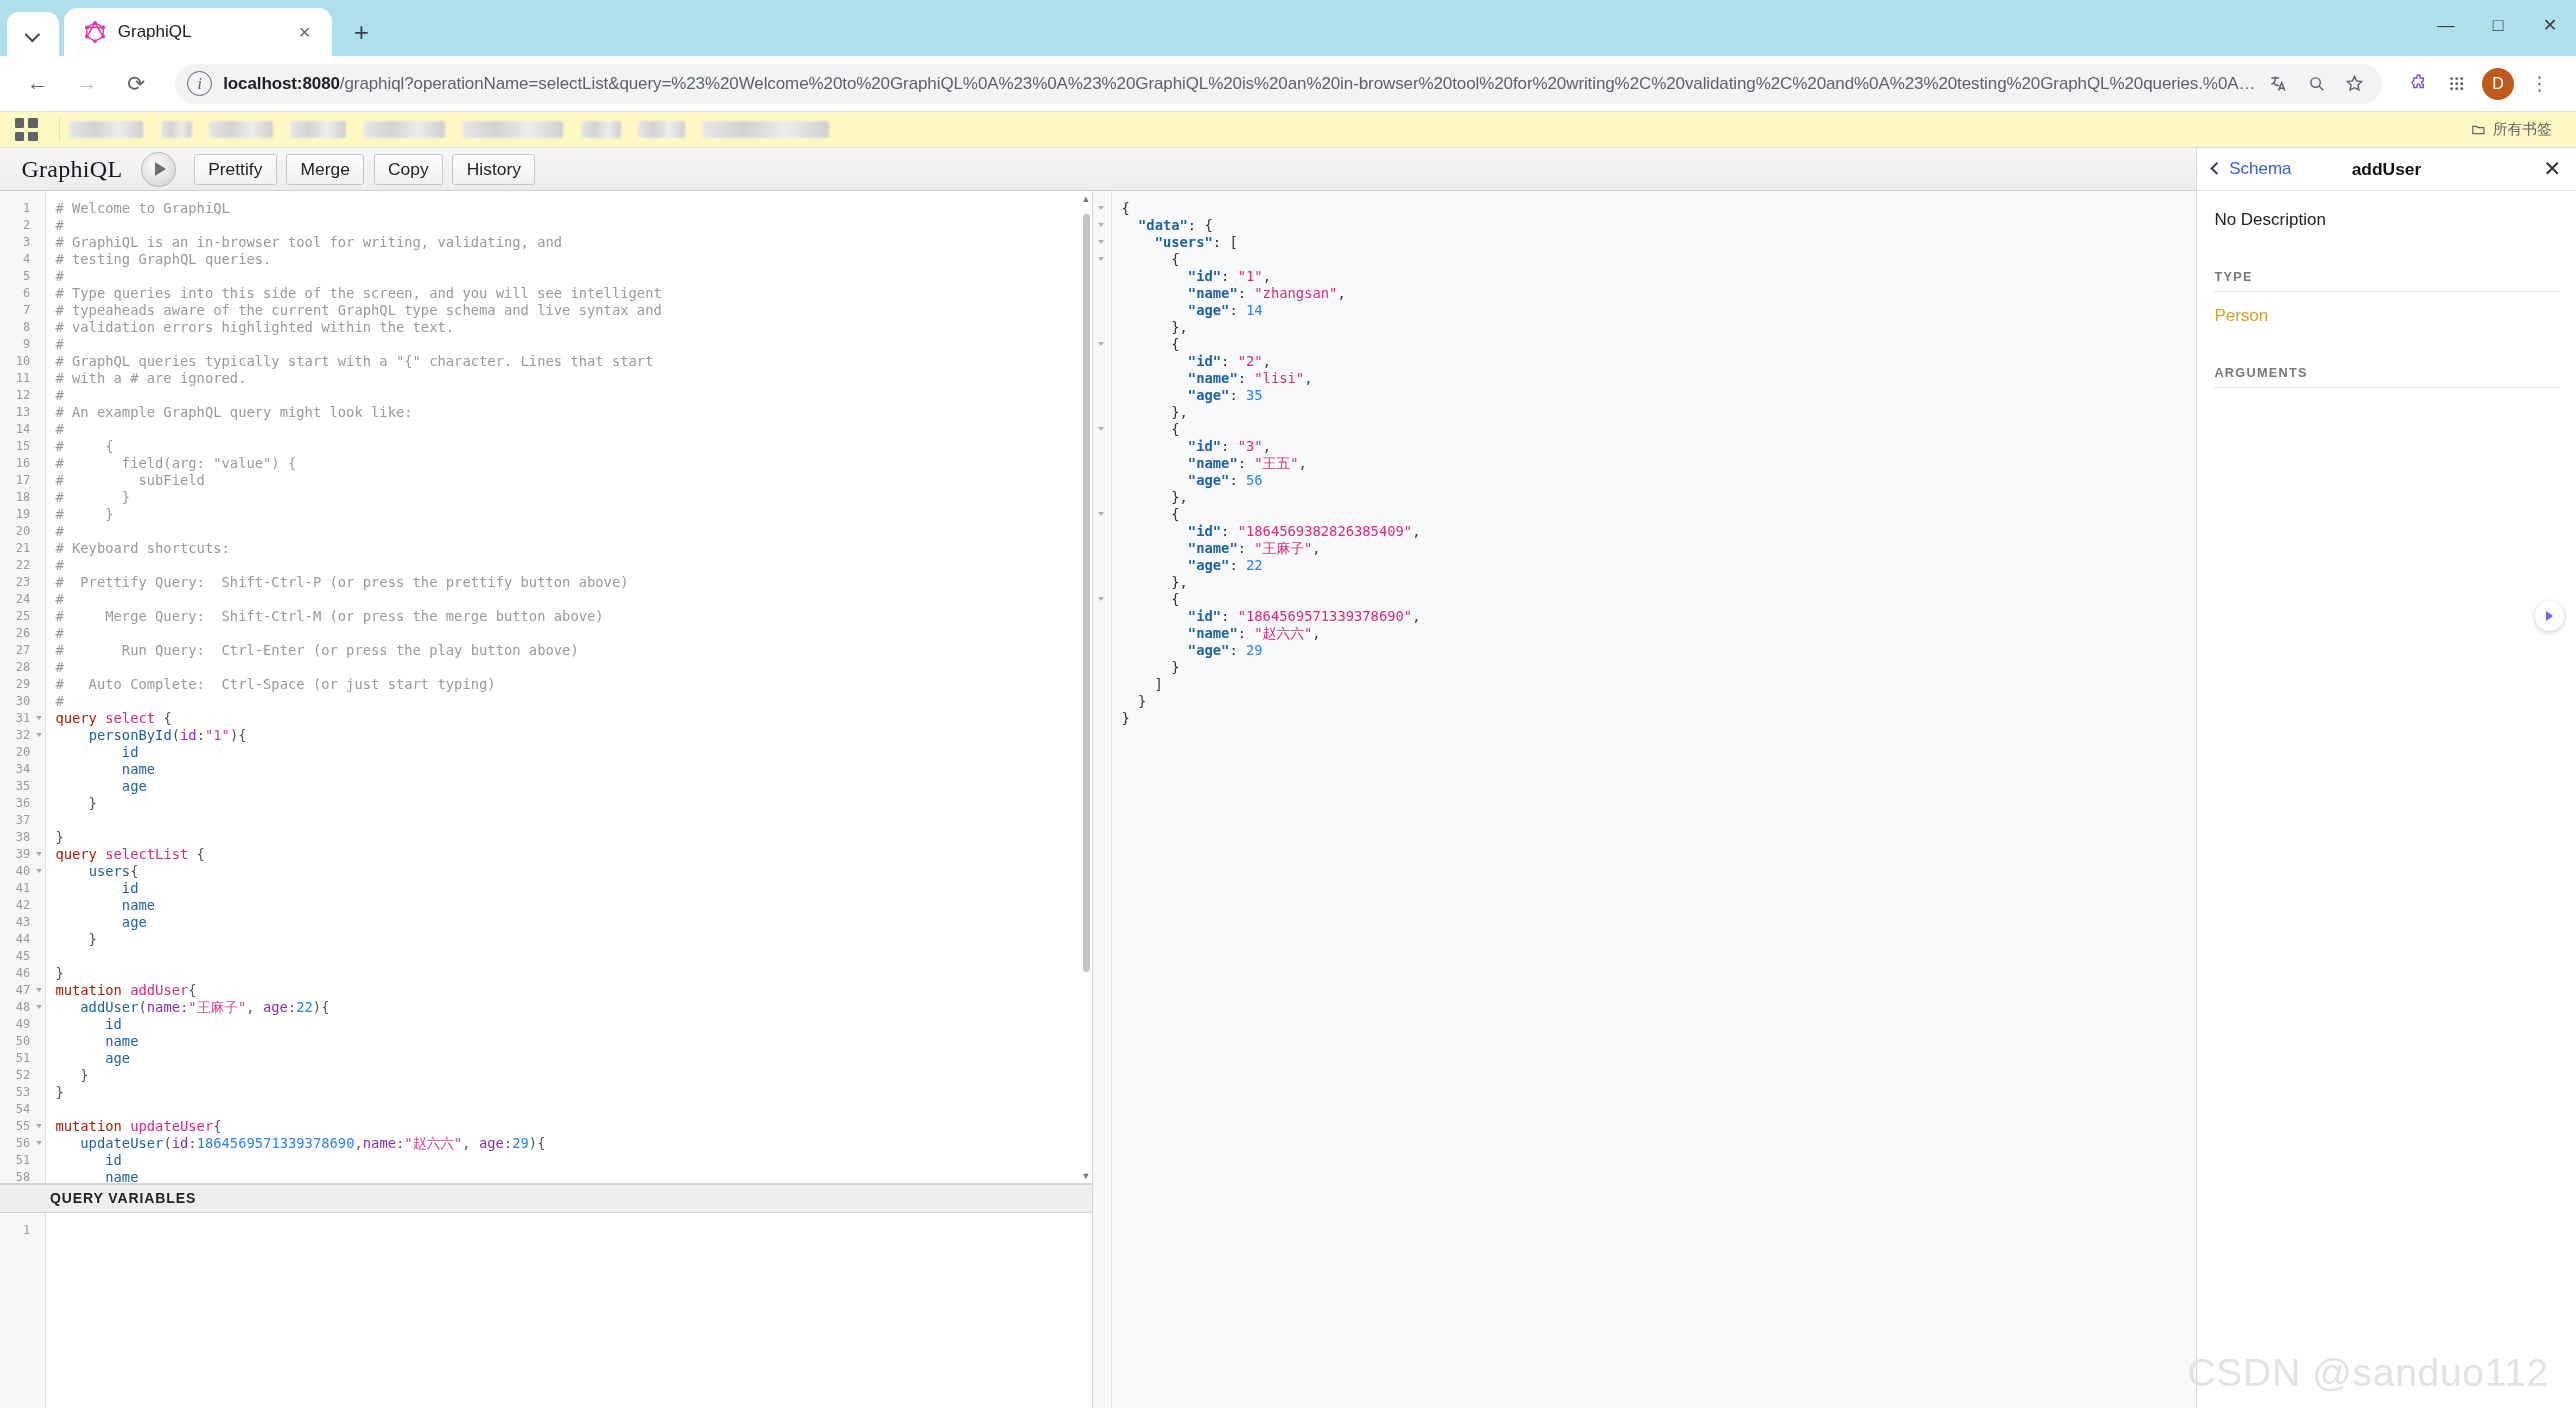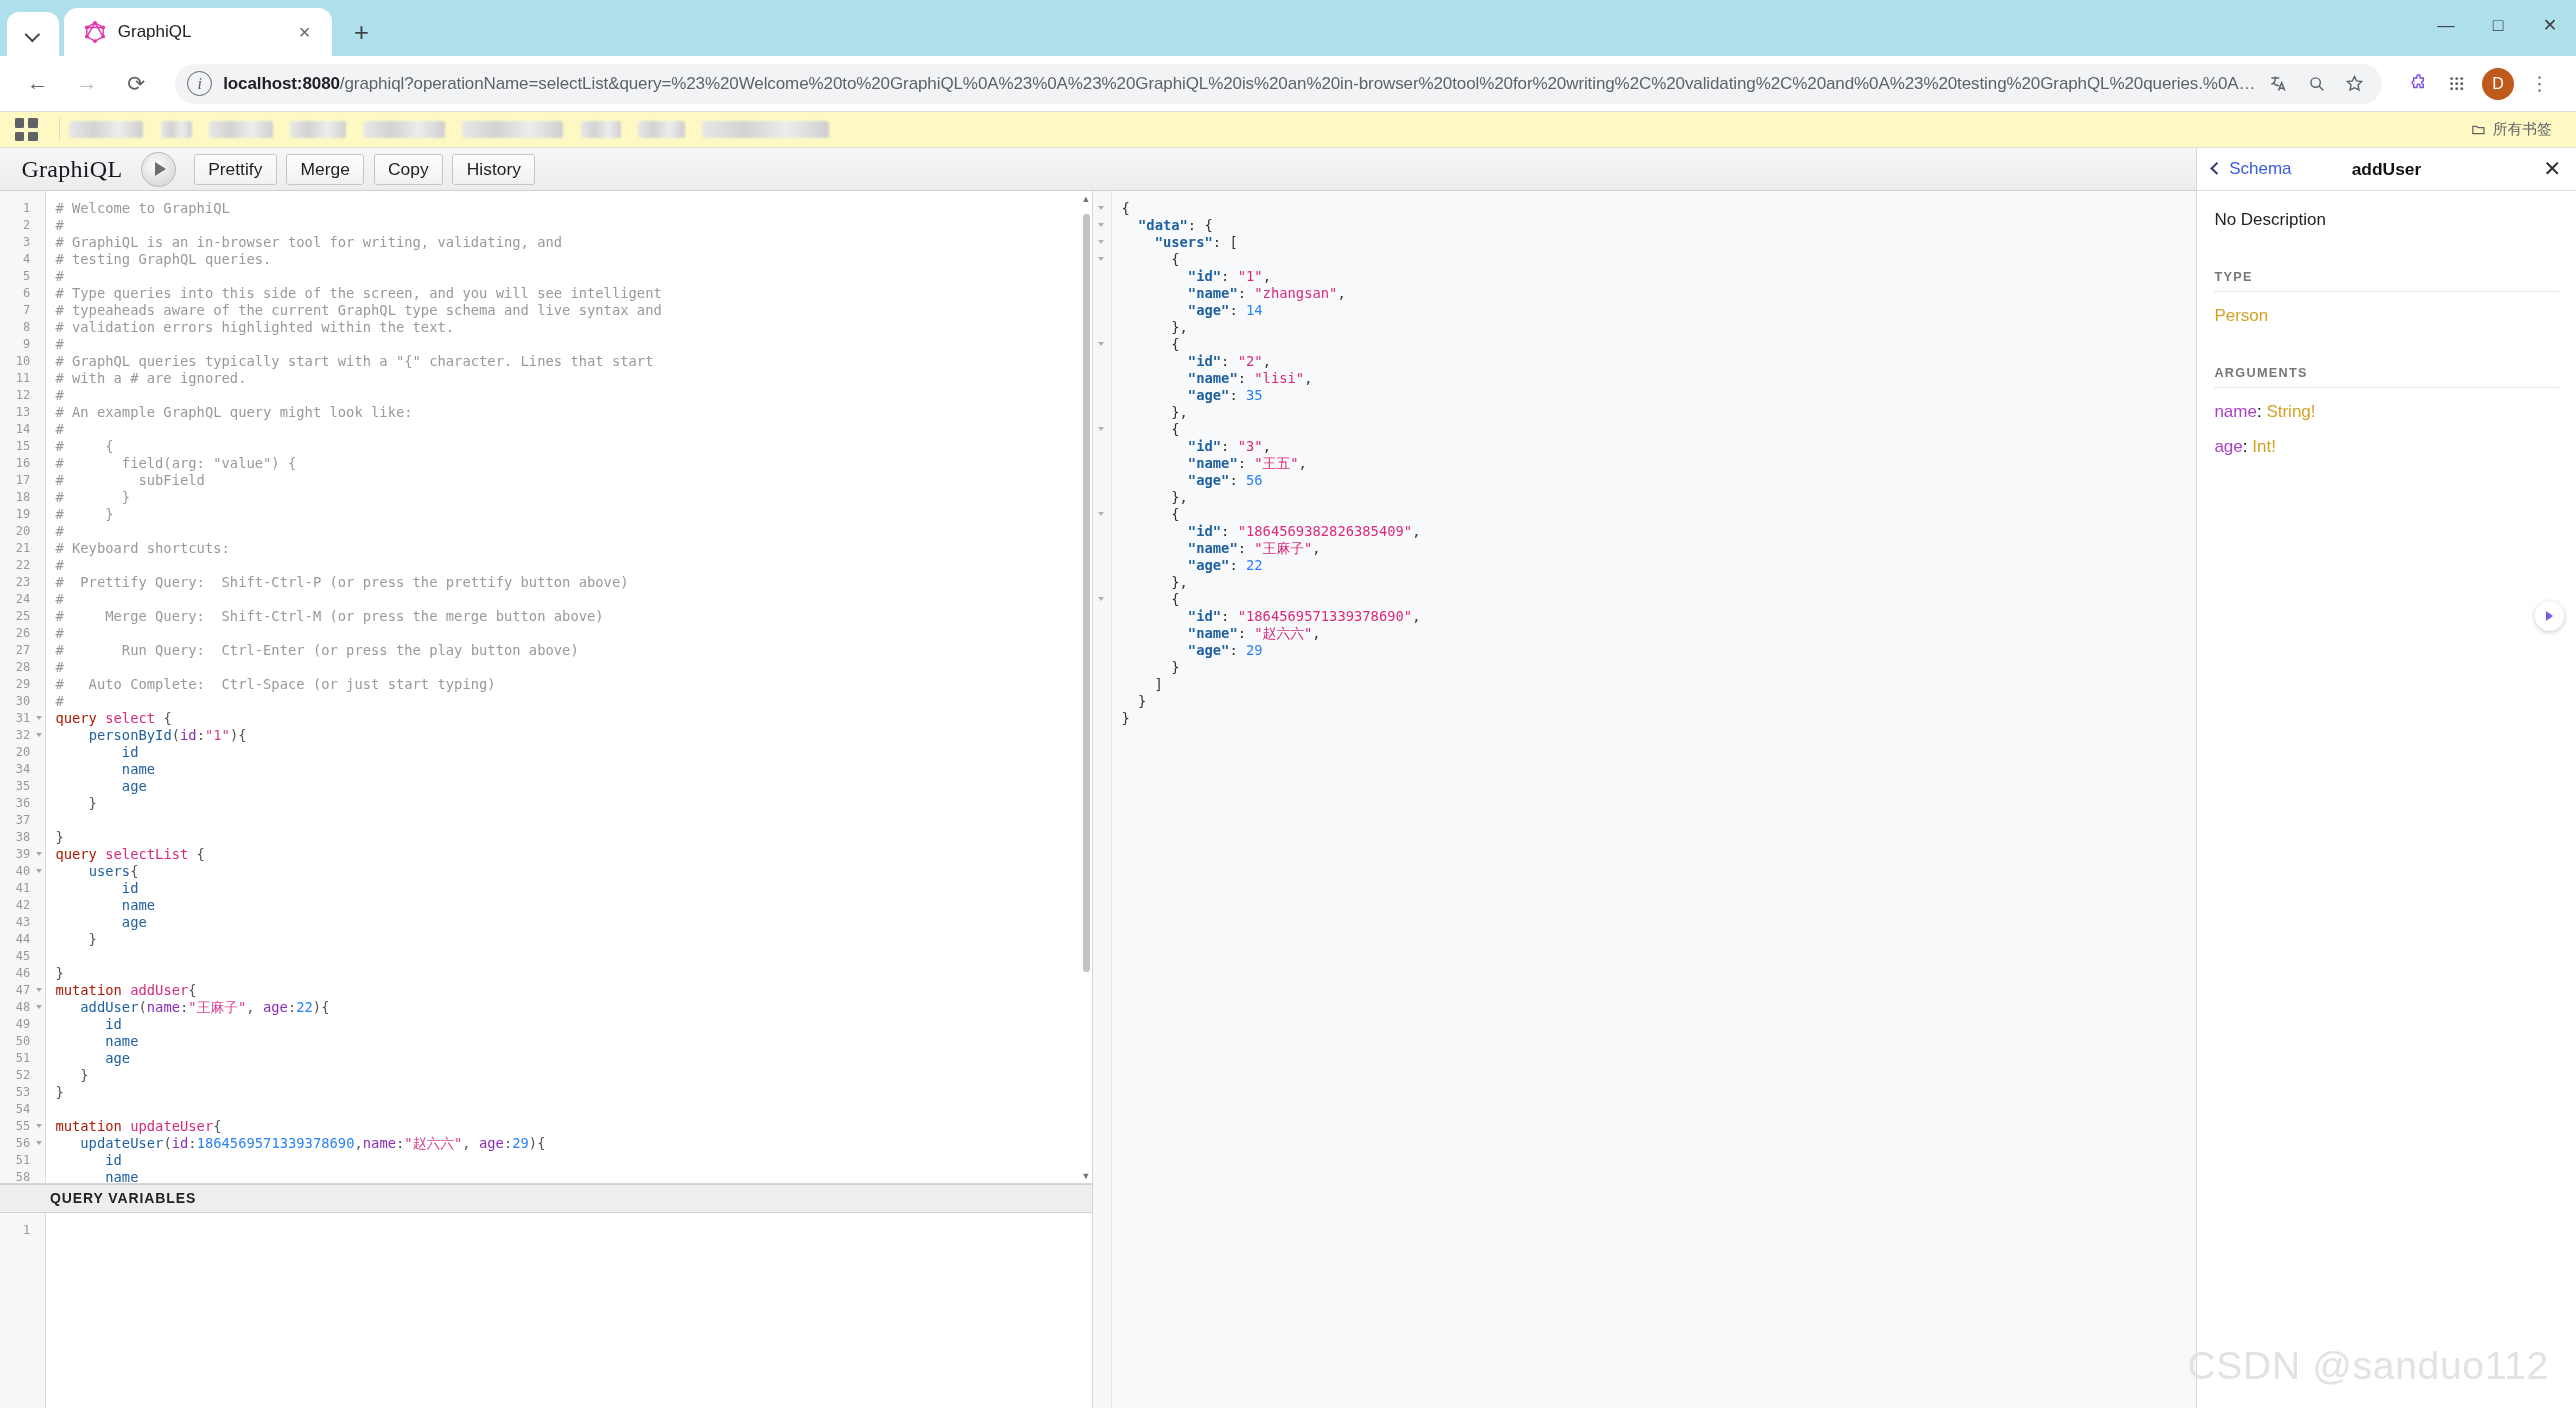--- a/index.html
+++ b/index.html
@@ -270,21 +270,21 @@
     width: 29.5px; height: 29.5px; border-radius: 50%;
     background: #fff; box-shadow: 0 1.3px 5.4px rgba(0,0,0,.22);
     display:flex; align-items:center; justify-content:center;
   }
   .gq-floatbtn .glyph {
     width: 0; height: 0; border-left: 7.4px solid #7b5cf0;
     border-top: 5.4px solid transparent; border-bottom: 5.4px solid transparent;
   }
 
   .watermark {
-    position: absolute; right: 27px; bottom: 20px;
+    position: absolute; right: 27px; bottom: 13px;
     font-size: 39px; color: #e2e2e2; letter-spacing: 0.7px;
     pointer-events: none; user-select: none;
   }
 </style>
 </head>
 <body>
 
 <div class="browser-tabstrip">
   <div class="tab-list-btn">
     <span class="chev-down"></span>
@@ -555,24 +555,20 @@
     </div>
     <div class="docs-body">
       <div class="docs-desc">No Description</div>
 
       <div class="docs-section">TYPE</div>
       <div class="docs-rule"></div>
       <div class="docs-type">Person</div>
 
       <div class="docs-section">ARGUMENTS</div>
       <div class="docs-rule"></div>
-      <div id="docs-args">
-          <div class="docs-arg"><span class="arg-name">name</span><span>: </span><span class="arg-type">String</span><span class="arg-bang">!</span></div>
-          <div class="docs-arg"><span class="arg-name">age</span><span>: </span><span class="arg-type">Int</span><span class="arg-bang">!</span></div>
-        </div>
     </div>
   </div>
 
   <div class="gq-floatbtn">
     <span class="glyph"></span>
   </div>
 
   <div class="watermark">CSDN @sanduo112</div>
 </div>
 

